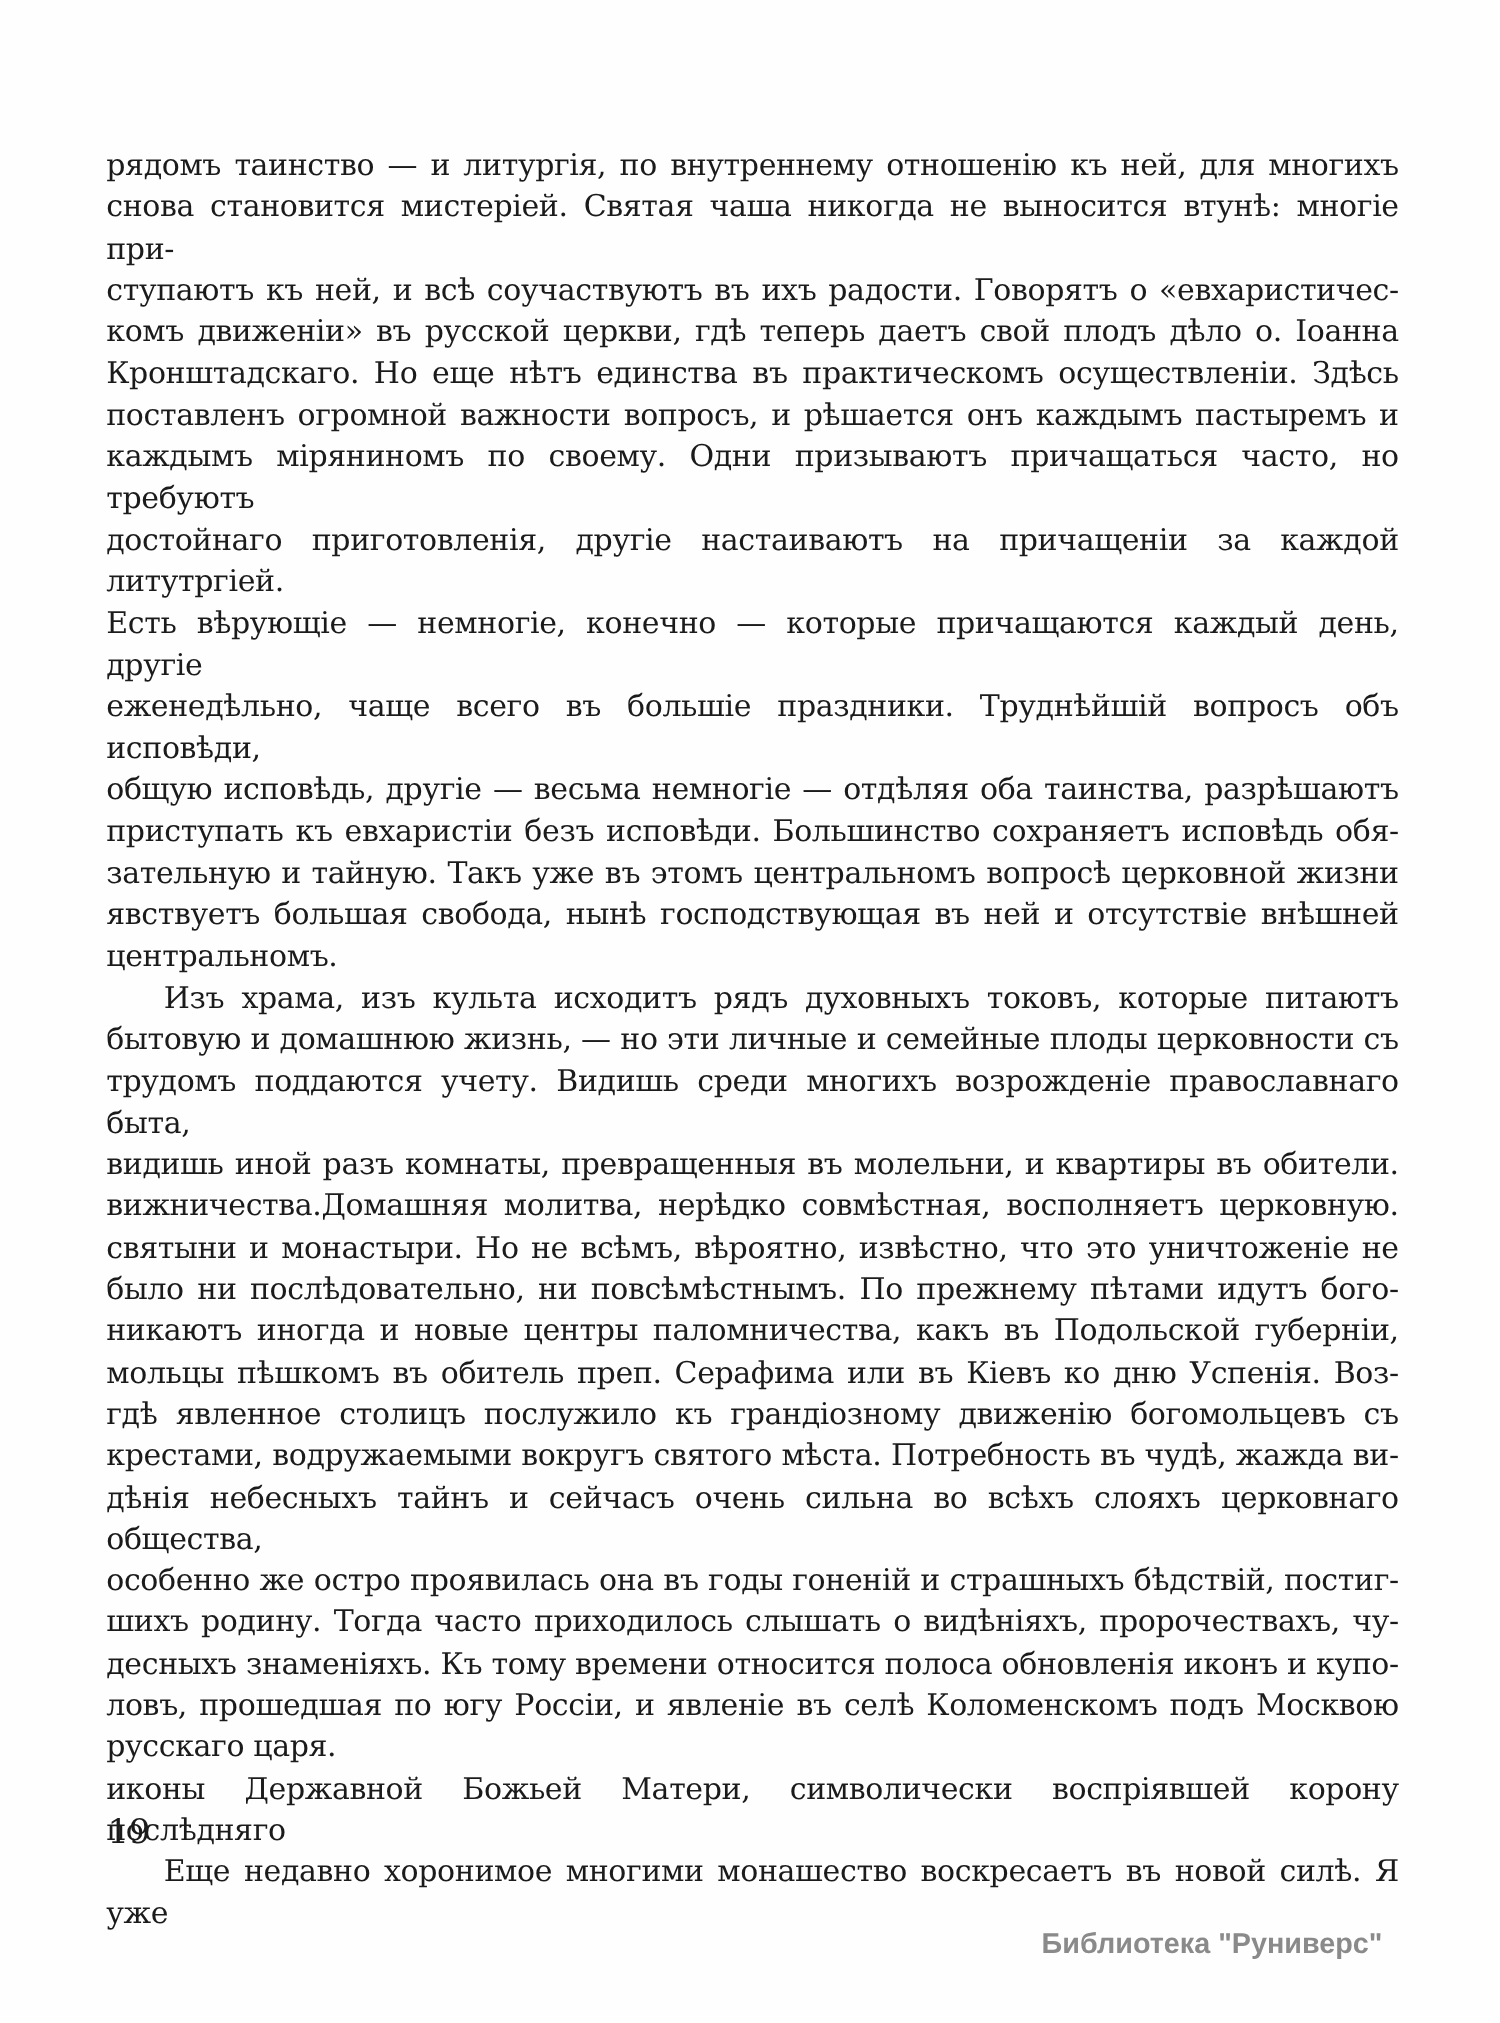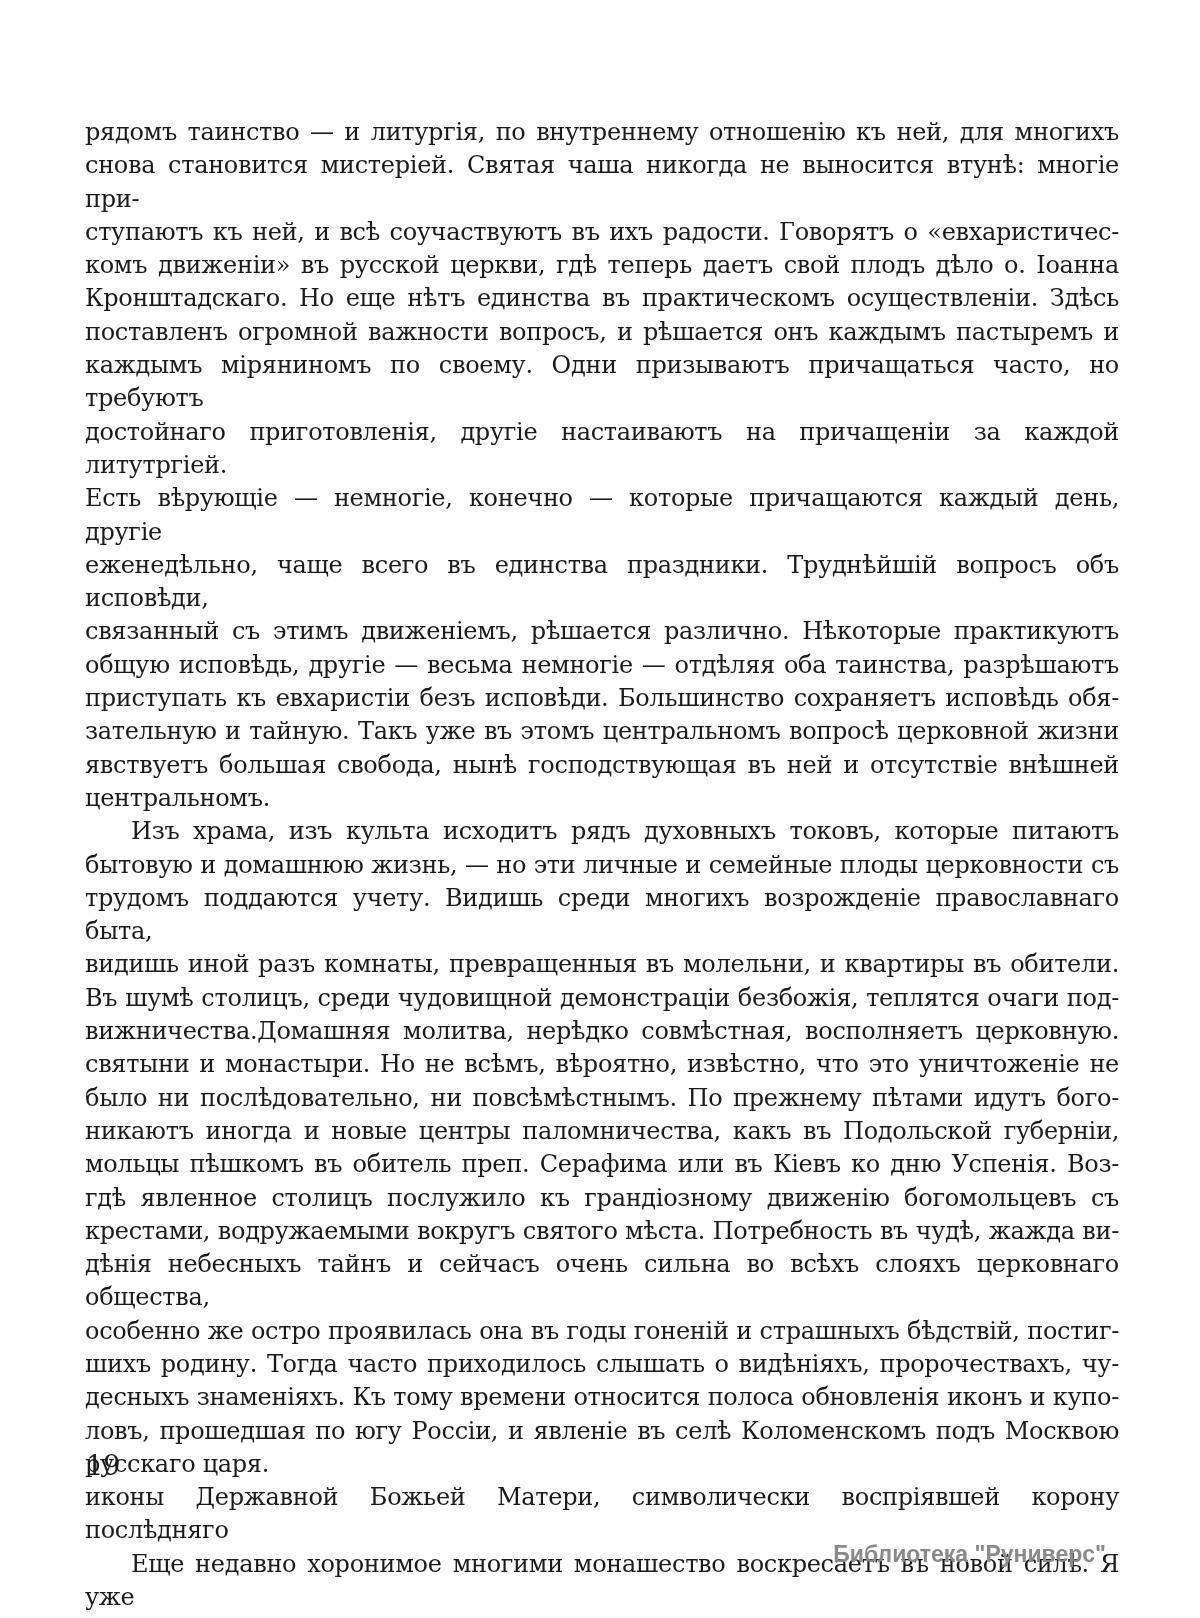--- a/index.html
+++ b/index.html
@@ -65,34 +65,32 @@
   <div class="paragraph">
         <div class="line">рядомъ таинство — и литургія, по внутреннему отношенію къ ней, для многихъ</div>
         <div class="line">снова становится мистеріей. Святая чаша никогда не выносится втунѣ: многіе при-</div>
         <div class="line">ступаютъ къ ней, и всѣ соучаствуютъ въ ихъ радости. Говорятъ о «евхаристичес-</div>
         <div class="line">комъ движеніи» въ русской церкви, гдѣ теперь даетъ свой плодъ дѣло о. Іоанна</div>
         <div class="line">Кронштадскаго. Но еще нѣтъ единства въ практическомъ осуществленіи. Здѣсь</div>
         <div class="line">поставленъ огромной важности вопросъ, и рѣшается онъ каждымъ пастыремъ и</div>
         <div class="line">каждымъ міряниномъ по своему. Одни призываютъ причащаться часто, но требуютъ</div>
         <div class="line">достойнаго приготовленія, другіе настаиваютъ на причащеніи за каждой литутргіей.</div>
         <div class="line">Есть вѣрующіе — немногіе, конечно — которые причащаются каждый день, другіе</div>
-        <div class="line">еженедѣльно, чаще всего въ единства праздники. Труднѣйшій вопросъ объ исповѣди,</div>
-        <div class="line">связанный съ этимъ движеніемъ, рѣшается различно. Нѣкоторые практикуютъ</div>
+        <div class="line">еженедѣльно, чаще всего въ большіе праздники. Труднѣйшій вопросъ объ исповѣди,</div>
         <div class="line">общую исповѣдь, другіе — весьма немногіе — отдѣляя оба таинства, разрѣшаютъ</div>
         <div class="line">приступать къ евхаристіи безъ исповѣди. Большинство сохраняетъ исповѣдь обя-</div>
         <div class="line">зательную и тайную. Такъ уже въ этомъ центральномъ вопросѣ церковной жизни</div>
         <div class="line">явствуетъ большая свобода, нынѣ господствующая въ ней и отсутствіе внѣшней</div>
         <div class="line flush-left">центральномъ.</div>
       </div>
       <div class="paragraph">
         <div class="line indented">Изъ храма, изъ культа исходитъ рядъ духовныхъ токовъ, которые питаютъ</div>
         <div class="line">бытовую и домашнюю жизнь, — но эти личные и семейные плоды церковности съ</div>
         <div class="line">трудомъ поддаются учету. Видишь среди многихъ возрожденіе православнаго быта,</div>
         <div class="line">видишь иной разъ комнаты, превращенныя въ молельни, и квартиры въ обители.</div>
-        <div class="line">Въ шумѣ столицъ, среди чудовищной демонстраціи безбожія, теплятся очаги под-</div>
         <div class="line">вижничества.Домашняя молитва, нерѣдко совмѣстная, восполняетъ церковную.</div>
       </div>
       <div class="paragraph">
         <div class="line">святыни и монастыри. Но не всѣмъ, вѣроятно, извѣстно, что это уничтоженіе не</div>
         <div class="line">было ни послѣдовательно, ни повсѣмѣстнымъ. По прежнему пѣтами идутъ бого-</div>
         <div class="line">никаютъ иногда и новые центры паломничества, какъ въ Подольской губерніи,</div>
         <div class="line">мольцы пѣшкомъ въ обитель преп. Серафима или въ Кіевъ ко дню Успенія. Воз-</div>
         <div class="line">гдѣ явленное столицъ послужило къ грандіозному движенію богомольцевъ съ</div>
         <div class="line">крестами, водружаемыми вокругъ святого мѣста. Потребность въ чудѣ, жажда ви-</div>
         <div class="line">дѣнія небесныхъ тайнъ и сейчасъ очень сильна во всѣхъ слояхъ церковнаго общества,</div>

